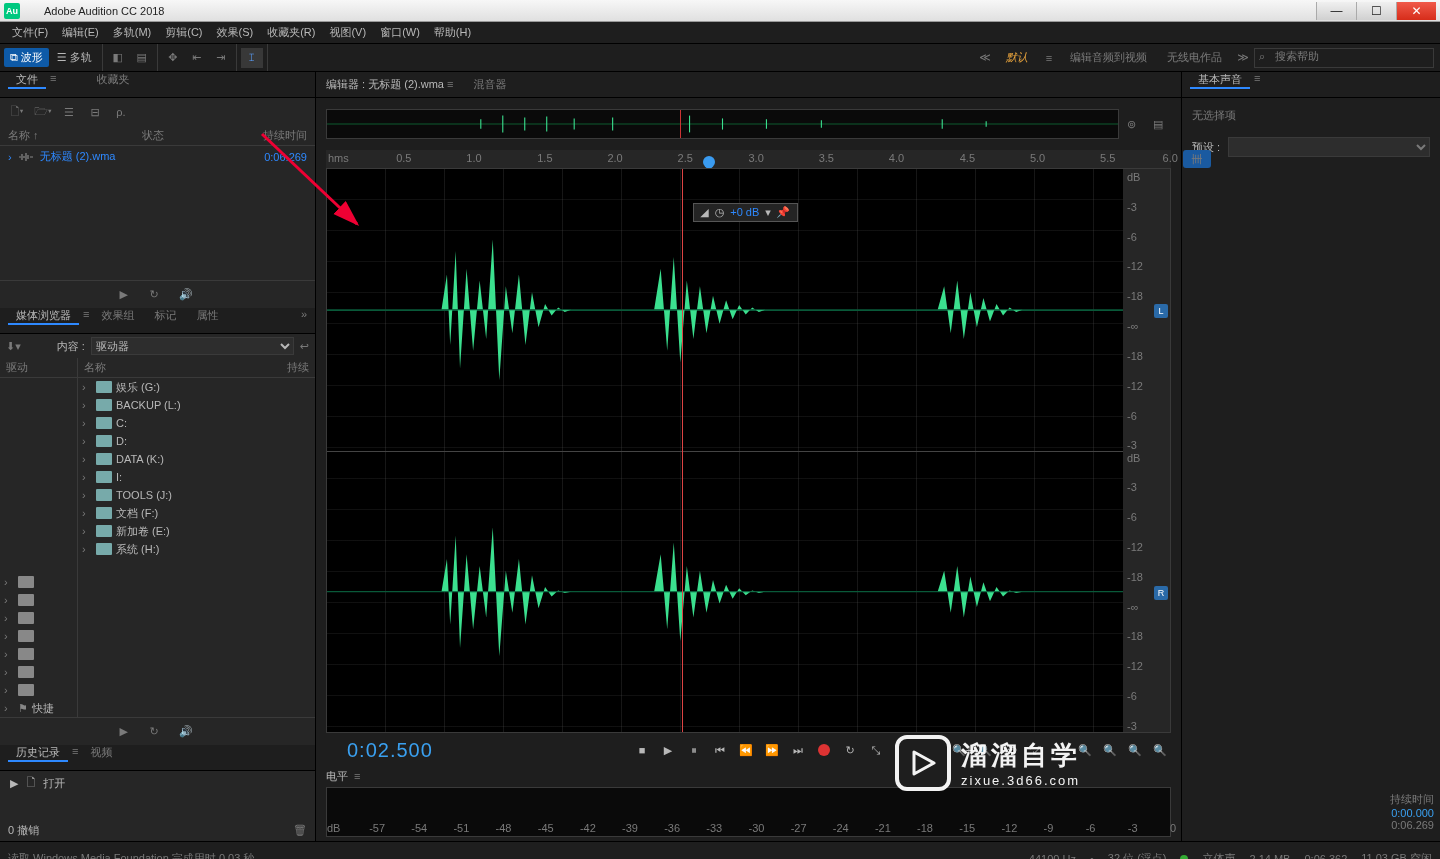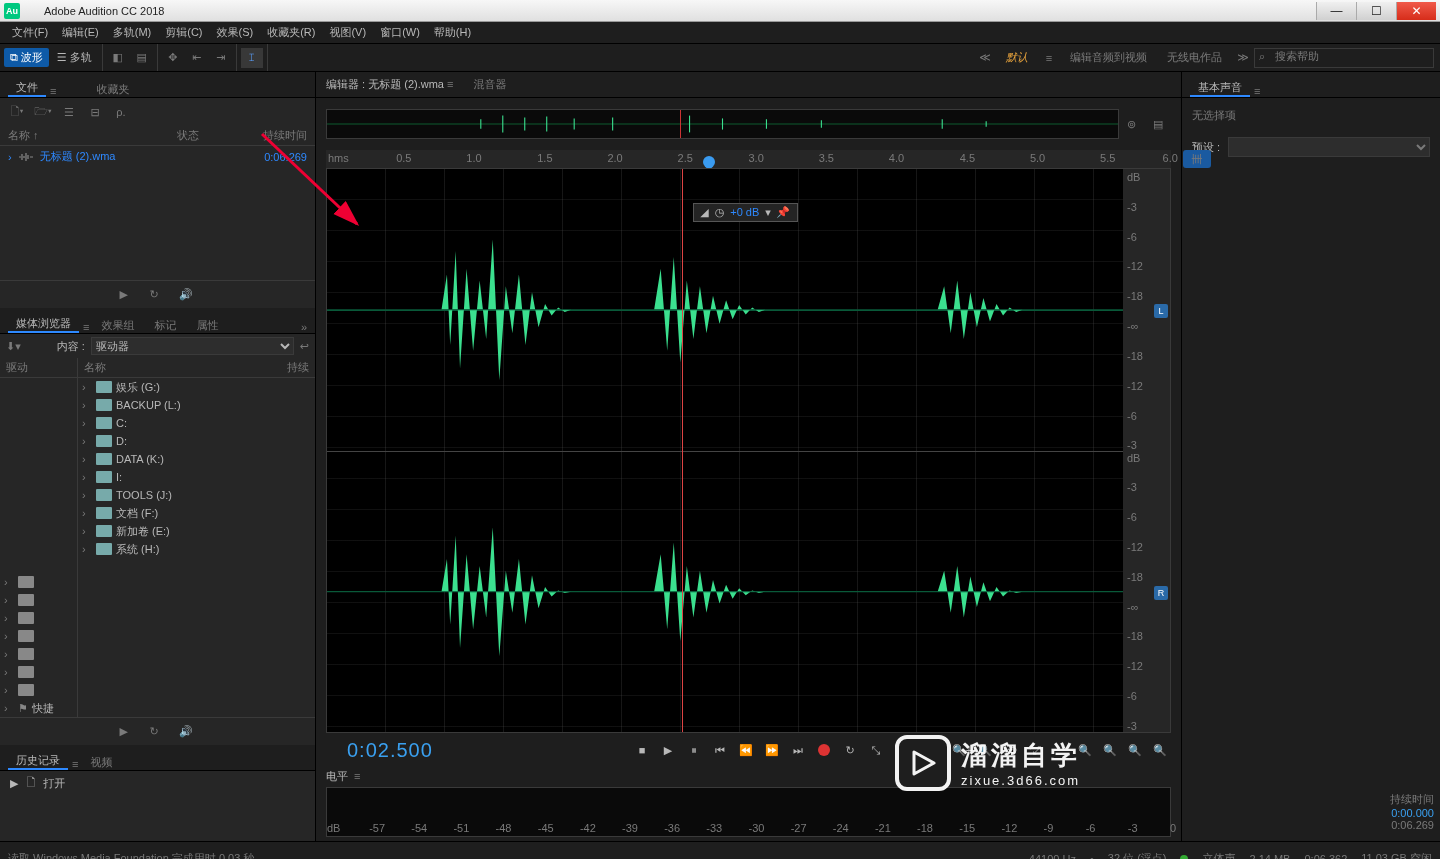--- a/index.html
+++ b/index.html
@@ -29,29 +29,29 @@
   .workspace-link{color:var(--text-dim);padding:0 10px;}
   .workspace-link.on{color:#e6a23c;font-style:italic;}
   .search{width:180px;height:20px;background:var(--bg);border:1px solid var(--border);color:var(--text-dim);padding:0 4px 0 20px;position:relative;margin-right:6px;}
   .search::before{content:"⌕";position:absolute;left:4px;top:1px;}
   
   .main{display:flex;height:calc(100% - 22px - 22px - 28px - 18px);}
   .left{width:316px;display:flex;flex-direction:column;border-right:1px solid #000;}
   .center{flex:1;display:flex;flex-direction:column;border-right:1px solid #000;position:relative;}
   .right{width:258px;display:flex;flex-direction:column;}
   
-  .phdr{height:26px;background:var(--bg);display:flex;align-items:flex-end;border-bottom:1px solid #000;gap:4px;padding:0 8px;}
+  .phdr{height:26px;background:var(--bg);display:flex;align-items:flex-start;border-bottom:1px solid #000;gap:4px;padding:0 8px;}
   .phdr .tab{color:var(--text-dim);padding:0 8px;}
   .phdr .tab.on{color:var(--text);border-bottom:2px solid var(--blue);}
   .phdr .menu{color:var(--text-dim);}
   .pbody{flex:1;background:var(--bg2);overflow:hidden;display:flex;flex-direction:column;}
   
   .files-tools{display:flex;align-items:center;gap:8px;padding:4px 8px;height:28px;}
   .files-tools .ico{width:18px;height:18px;display:flex;align-items:center;justify-content:center;color:var(--text-dim);}
-  .files-cols{display:flex;padding:2px 8px;color:var(--text-dim);border-bottom:1px solid var(--border);}
+  .files-cols{display:flex;padding:2px 8px;color:var(--text-dim);border-bottom:1px solid var(--border);gap:35px;}
   .files-cols .c1{flex:1;}.files-cols .c2{width:60px;}.files-cols .c3{width:70px;text-align:right;}
   .file-row{display:flex;padding:3px 8px;align-items:center;color:var(--blue);gap:6px;}
   .file-row .dur{margin-left:auto;color:var(--blue);}
   .panel-footer{height:28px;display:flex;align-items:center;justify-content:center;gap:14px;border-top:1px solid var(--border);}
   .panel-footer .ico{color:var(--text-dim);width:16px;}
   
   .mb-row{height:24px;display:flex;align-items:center;padding:0 6px;gap:6px;}
   .mb-row select{background:var(--bg3);color:var(--text);border:1px solid var(--border);height:18px;flex:1;}
   .mb-split{flex:1;display:flex;overflow:hidden;}
   .mb-col{display:flex;flex-direction:column;overflow:hidden;}
@@ -349,20 +349,24 @@
       <span class="menu">≡</span>
       <span class="tab">视频</span>
     </div>
     <div class="pbody" style="flex:0 0 70px">
       <div class="hist-item">
         <span>▶</span>
         <span>🗋</span>
         <span>打开</span>
       </div>
       <div style="flex:1"></div>
+      <div class="hist-foot">
+        <span>0 撤销</span>
+        <span style="color:var(--text-dim)">🗑</span>
+      </div>
     </div>
   </div>
 
   <div class="center">
     <div class="ed-tabs">
       <span class="tab on"><span>编辑器 : 无标题 (2).wma</span> <span style="color:var(--text-dim)">≡</span></span>
       <span class="tab">混音器</span>
     </div>
     <div class="overview">
       <div class="ov-wave">

